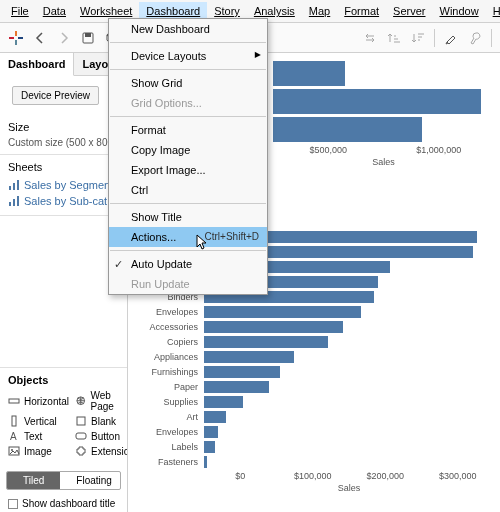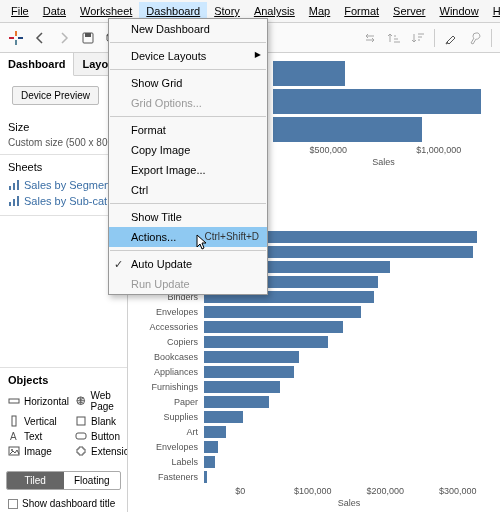--- a/index.html
+++ b/index.html
@@ -18,21 +18,21 @@
   .section { padding: 6px 8px; border-bottom: 1px solid #e0e0e0; }
   .section h4 { font-size: 11px; font-weight: 400; margin-bottom: 4px; }
   .devprev { margin: 4px 6px; padding: 3px 8px; border: 1px solid #bbb; background: #f4f4f4; border-radius: 2px; display: inline-block; font-size: 10px; }
   .sheet-item { display: flex; align-items: center; gap: 4px; padding: 2px 0; color: #3a6ea5; }
   .sheet-icon { width: 12px; height: 12px; }
   .objects { padding: 6px 8px; border-top: 1px solid #e0e0e0; }
   .objgrid { display: grid; grid-template-columns: 1fr 1fr; gap: 3px 6px; margin-top: 4px; }
   .objitem { display: flex; align-items: center; gap: 4px; font-size: 10px; }
   .objicon { width: 12px; height: 12px; display:inline-flex; align-items:center; justify-content:center; }
   .tiledfloat { display: flex; margin: 8px 6px 4px; border: 1px solid #aaa; border-radius: 2px; overflow: hidden; font-size: 10px; }
-  .tiledfloat div { flex: 1; text-align: center; padding: 3px 0; }
+  .tiledfloat div { flex: 1; padding: 3px 16px; }
   .tf-active { background: #666; color: #fff; }
   .showtitle { display: flex; align-items: center; gap: 4px; padding: 4px 8px; font-size: 10px; }
   .canvas { flex: 1; position: relative; background: #fff; overflow: hidden; }
   .chart { position: absolute; }
   .bar { background: #4e79a7; height: 12px; margin: 2px 0; }
   .cat-row { display: flex; align-items: center; height: 15px; }
   .cat-label { width: 70px; text-align: right; padding-right: 6px; font-size: 9px; color: #555; white-space: nowrap; overflow: hidden; }
   .bar-area { flex: 1; position: relative; }
   .axis { display: flex; font-size: 9px; color: #555; margin-top: 2px; }
   .axis .tick { flex: 1; text-align: center; }
@@ -322,26 +322,20 @@
               <div class="bar" style="width:48.0%;height:12px"></div>
             </div>
           </div>
           <div class="cat-row" style="height:15px">
             <div class="cat-label" style="width:76px">Copiers</div>
             <div class="bar-area">
               <div class="bar" style="width:42.9%;height:12px"></div>
             </div>
           </div>
           <div class="cat-row" style="height:15px">
-            <div class="cat-label" style="width:76px">Bookcases</div>
-            <div class="bar-area">
-              <div class="bar" style="width:32.9%;height:12px"></div>
-            </div>
-          </div>
-          <div class="cat-row" style="height:15px">
             <div class="cat-label" style="width:76px">Appliances</div>
             <div class="bar-area">
               <div class="bar" style="width:30.9%;height:12px"></div>
             </div>
           </div>
           <div class="cat-row" style="height:15px">
             <div class="cat-label" style="width:76px">Furnishings</div>
             <div class="bar-area">
               <div class="bar" style="width:26.3%;height:12px"></div>
             </div>

